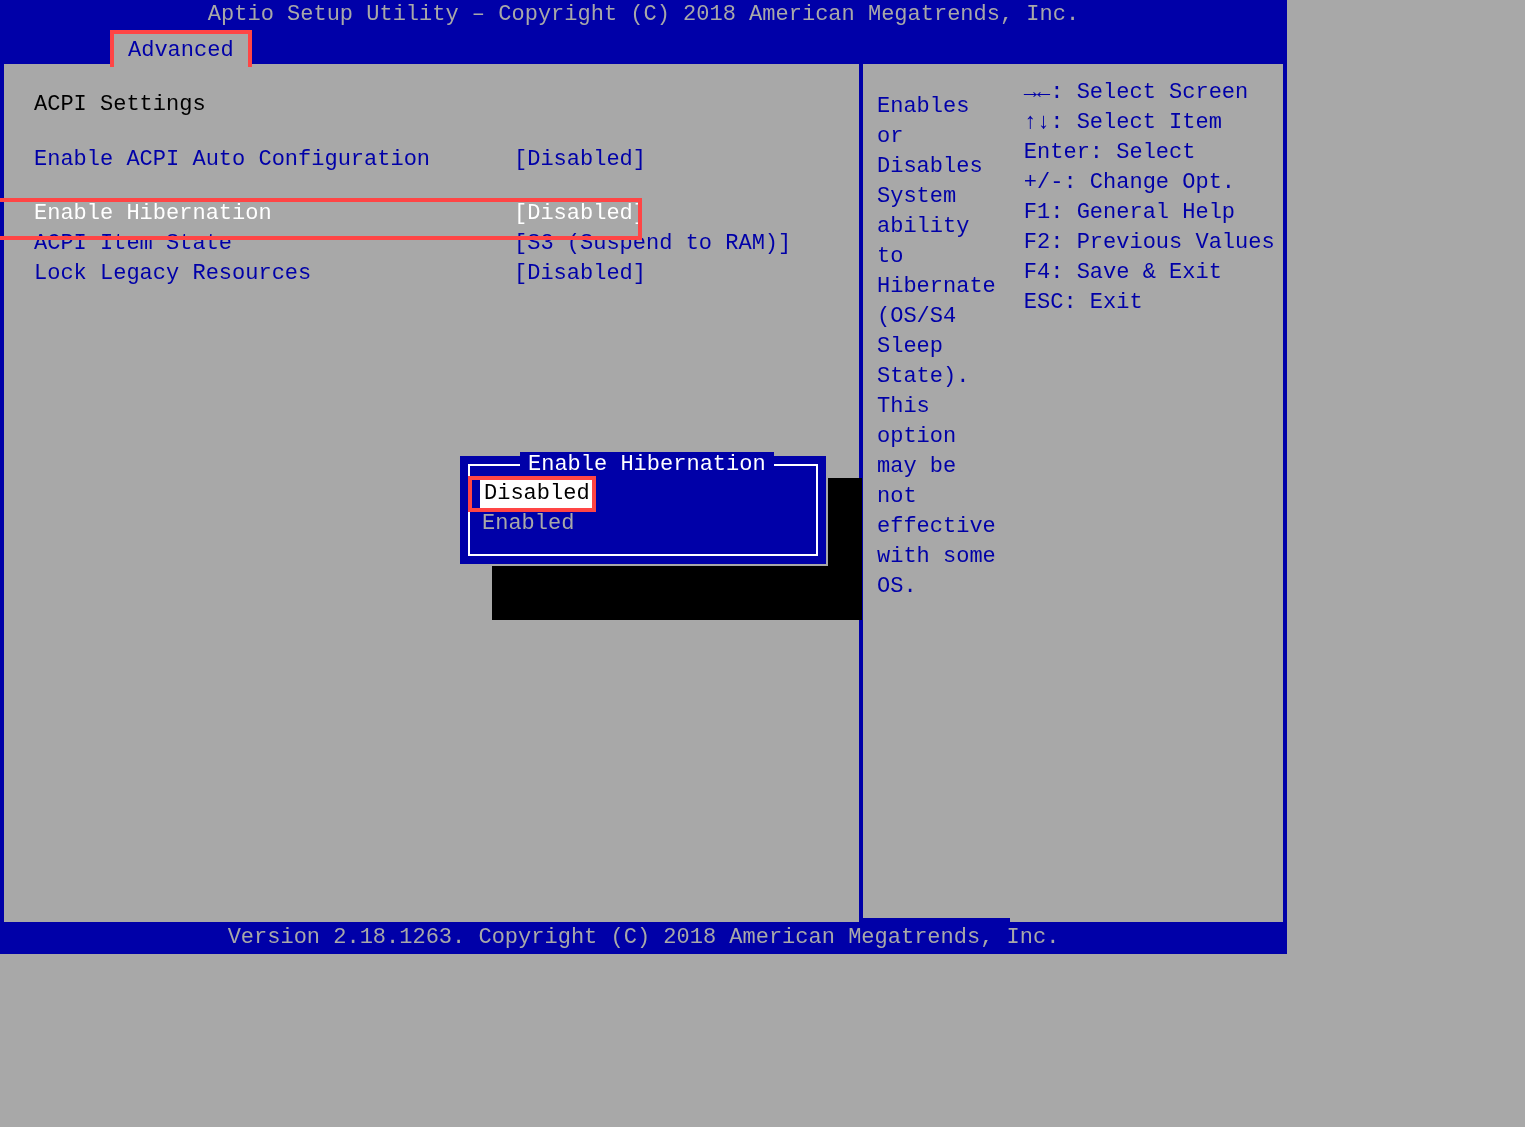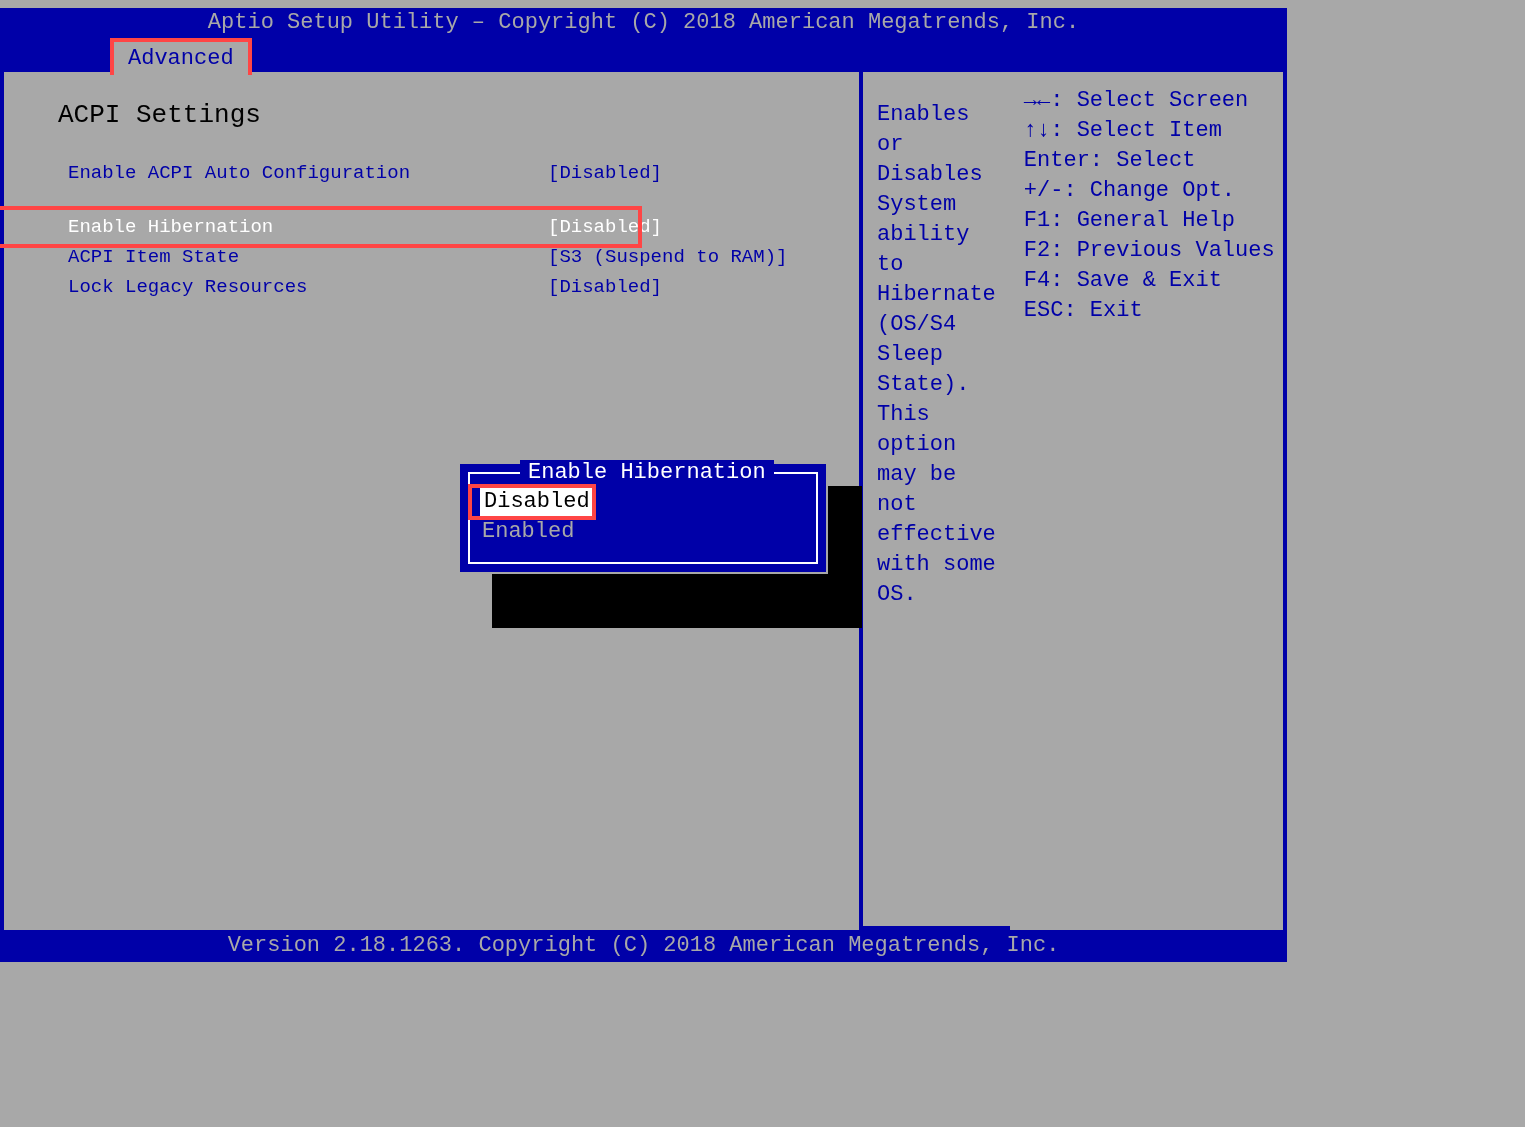--- a/index.html
+++ b/index.html
@@ -13,21 +13,21 @@
   }
   .screen {
     width: 1525px;
     height: 1127px;
     background: #a8a8a8;
     position: relative;
   }
   .inner {
     position: absolute;
     left: 0;
-    top: 8px;
+    top: 0;
     width: 1287px;
     height: 955px;
   }
   .header-bar {
     background: #0000a8;
     color: #a8a8a8;
     text-align: center;
     padding: 3px 0;
     font-size: 22px;
     height: 30px;
@@ -78,31 +78,29 @@
   }
   .help-bottom {
     height: 310px;
     padding: 14px 14px 10px 14px;
     color: #0000a8;
     font-size: 22px;
     line-height: 30px;
   }
   .section-title {
     color: #000;
-    font-size: 26px;
+    font-size: 22px;
     margin-bottom: 28px;
-    margin-left: 24px;
   }
   .setting-row {
     display: flex;
     color: #0000a8;
-    font-size: 19px;
+    font-size: 22px;
     line-height: 30px;
     position: relative;
-    margin-left: 34px;
   }
   .setting-label { width: 480px; }
   .setting-value { }
   .setting-row.selected .setting-label,
   .setting-row.selected .setting-value { color: #fff; }
   .red-box-row {
     position: absolute;
     border: 4px solid #ff4545;
     pointer-events: none;
   }

